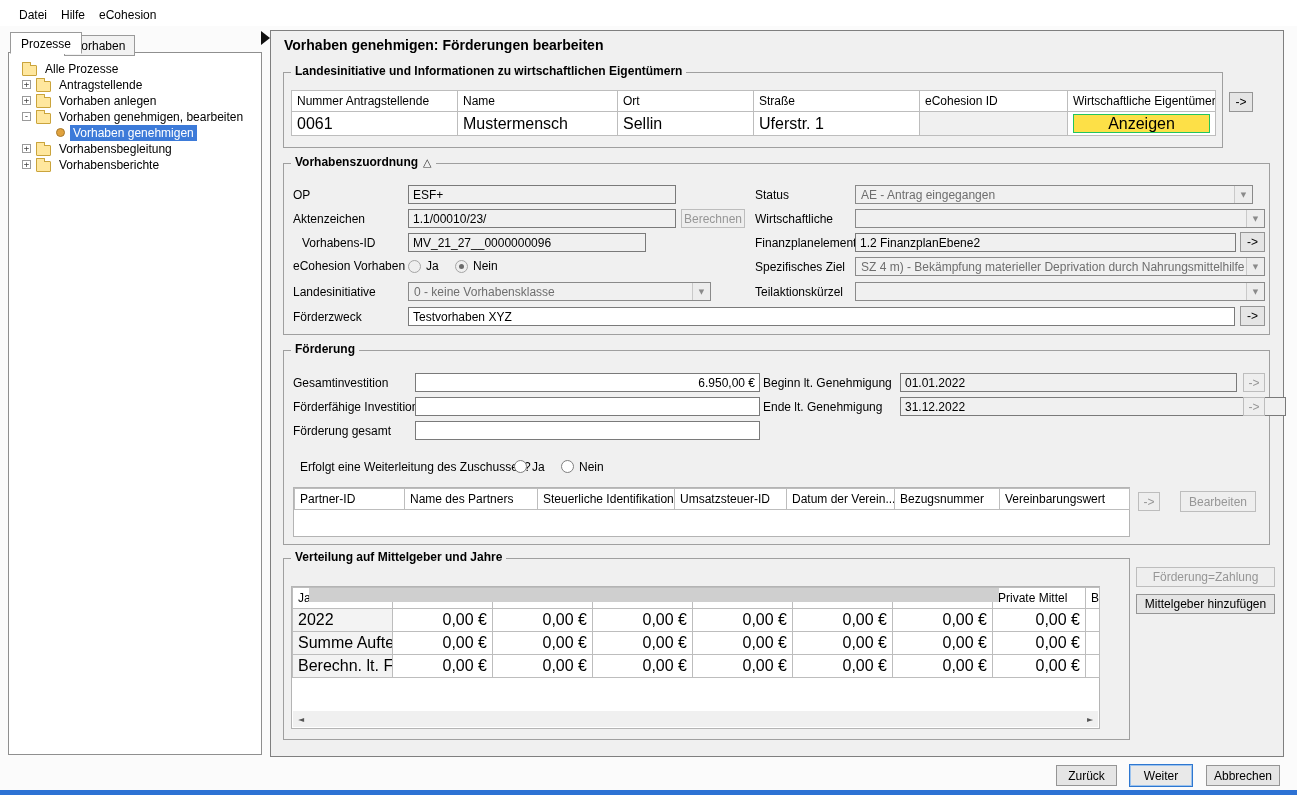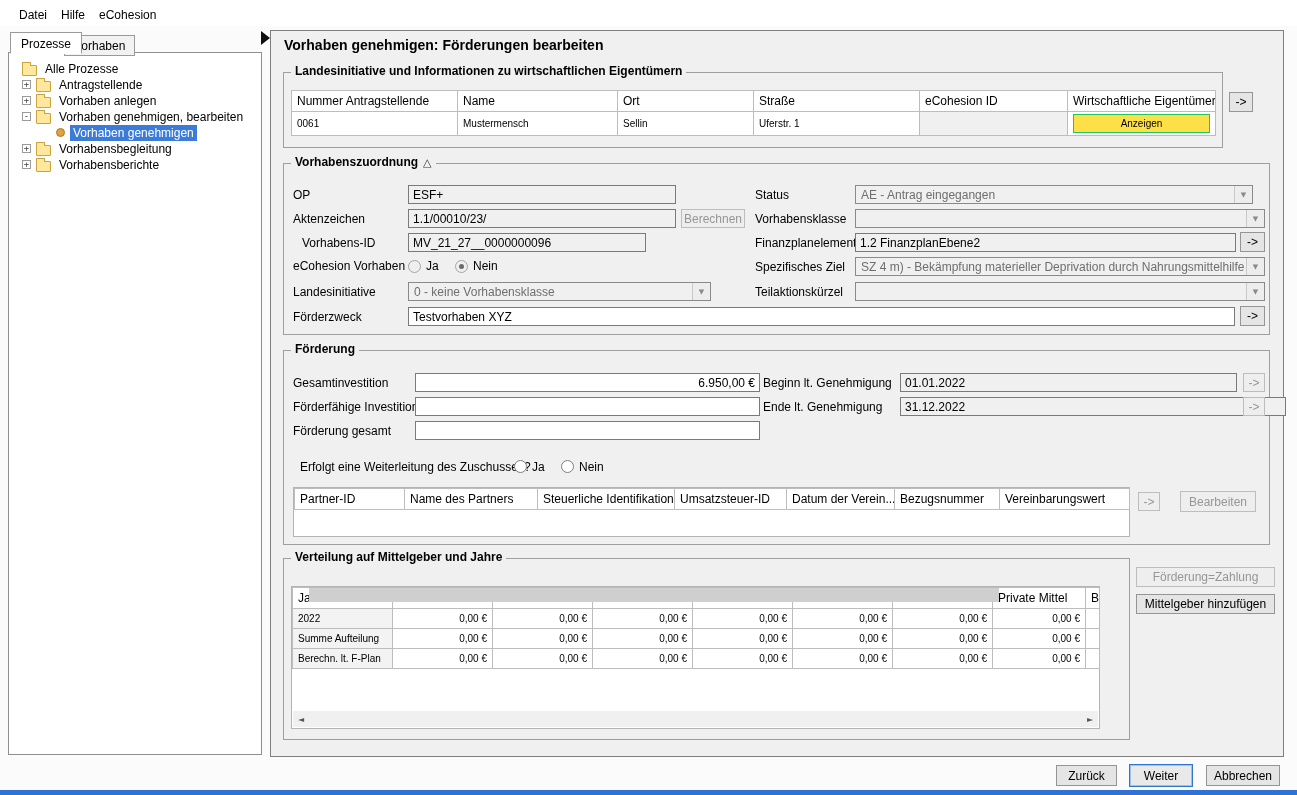--- a/index.html
+++ b/index.html
@@ -30,21 +30,21 @@
 .combo{position:absolute;background:#f0f0f0;border:1px solid #8a8a8a;color:#6e6e6e;padding:2px 20px 2px 5px;white-space:nowrap;overflow:hidden;line-height:14px}
 .combo .ar{position:absolute;right:0;top:0;bottom:0;width:18px;background:#ededed;border-left:1px solid #c9c9c9;display:flex;align-items:center;justify-content:center;font-size:7px;color:#8a8a8a;font-family:"DejaVu Sans",sans-serif}
 .btn{position:absolute;background:#e5e5e5;border:1px solid #959595;display:flex;align-items:center;justify-content:center;white-space:nowrap;cursor:pointer}
 .btn.dis{color:#969696;border-color:#bdbdbd;background:#eeeeee;cursor:default}
 .btn.primary{border:1px solid #2e77d0;box-shadow:inset 0 0 0 1px #9cc3ee;background:#e9e9e9}
 .radio{position:absolute;width:13px;height:13px;border:1px solid #7f7f7f;border-radius:50%;background:#fff}
 .radio.checked::after{content:"";position:absolute;left:3px;top:3px;width:5px;height:5px;border-radius:50%;background:#6b6b6b}
 .radio.dis{background:#efefef;border-color:#a5a5a5}
 table.grid{position:absolute;border-collapse:collapse;table-layout:fixed;background:#fff}
 .grid th{border:1px solid #bdbdbd;background:#fff;font-weight:normal;text-align:left;font-size:12px;padding:3px 5px;white-space:nowrap;overflow:hidden}
-.grid td{border:1px solid #bdbdbd;background:#fff;font-size:10px;padding:2px 5px;white-space:nowrap;overflow:hidden;height:20px}
+.grid td{border:1px solid #bdbdbd;background:#fff;font-size:16px;padding:2px 5px;white-space:nowrap;overflow:hidden;height:20px}
 .grid td.num{text-align:right}
 .grid td.rowlabel{background:#f3f3f3}
 .grid td.ghost{background:#f0f0f0}
 .btncell{padding:1px 2px}
 .cellbtn{width:100%;height:19px;background:#fde047;border:1px solid #22c55e;display:flex;align-items:center;justify-content:center;cursor:pointer}
 .scrollpane{position:absolute;background:#fff;border:1px solid #b4b4b4}
 .hscroll{position:absolute;left:1px;bottom:1px;height:16px;background:#f0f0f0;display:flex;align-items:center;justify-content:space-between}
 .hs-arrow{width:16px;height:16px;display:flex;align-items:center;justify-content:center;font-size:8px;color:#555;background:#f0f0f0;flex:none;font-family:"DejaVu Sans",sans-serif}
 .hs-thumb{position:absolute;left:17px;top:1px;height:14px;background:#cfcfcf}
 .bluestrip{position:absolute;left:0;top:790px;width:1297px;height:5px;background:#2d72d4}
@@ -153,21 +153,21 @@
 <div class="radio dis checked" style="left:455px;top:260px"></div>
 <div class="lbl" style="left:473px;top:257px">Nein</div>
 <div class="lbl" style="left:293px;top:283px">Landesinitiative</div>
 <div class="combo" style="left:408px;top:282px;width:303px;height:19px"><span>0 - keine Vorhabensklasse</span><span class="ar">▼</span></div>
 <div class="lbl" style="left:293px;top:308px">Förderzweck</div>
 <div class="field" style="left:408px;top:307px;width:827px;height:19px">Testvorhaben XYZ</div>
 <div class="btn" style="left:1240px;top:306px;width:25px;height:20px">-&gt;</div>
 
 <div class="lbl" style="left:755px;top:186px">Status</div>
 <div class="combo" style="left:855px;top:185px;width:398px;height:19px"><span>AE - Antrag eingegangen</span><span class="ar">▼</span></div>
-<div class="lbl" style="left:755px;top:210px">Vorhabensklasse</div>
+<div class="lbl" style="left:755px;top:210px">Wirtschaftliche</div>
 <div class="combo" style="left:855px;top:209px;width:410px;height:19px"><span></span><span class="ar">▼</span></div>
 <div class="lbl" style="left:755px;top:234px">Finanzplanelement</div>
 <div class="field dis" style="left:855px;top:233px;width:381px;height:19px">1.2 FinanzplanEbene2</div>
 <div class="btn" style="left:1240px;top:232px;width:25px;height:20px">-&gt;</div>
 <div class="lbl" style="left:755px;top:258px">Spezifisches Ziel</div>
 <div class="combo" style="left:855px;top:257px;width:410px;height:19px"><span>SZ 4 m) - Bekämpfung materieller Deprivation durch Nahrungsmittelhilfe und/...</span><span class="ar">▼</span></div>
 <div class="lbl" style="left:755px;top:283px">Teilaktionskürzel</div>
 <div class="combo" style="left:855px;top:282px;width:410px;height:19px"><span></span><span class="ar">▼</span></div>
 
 <div class="group" style="left:283px;top:350px;width:987px;height:195px">

